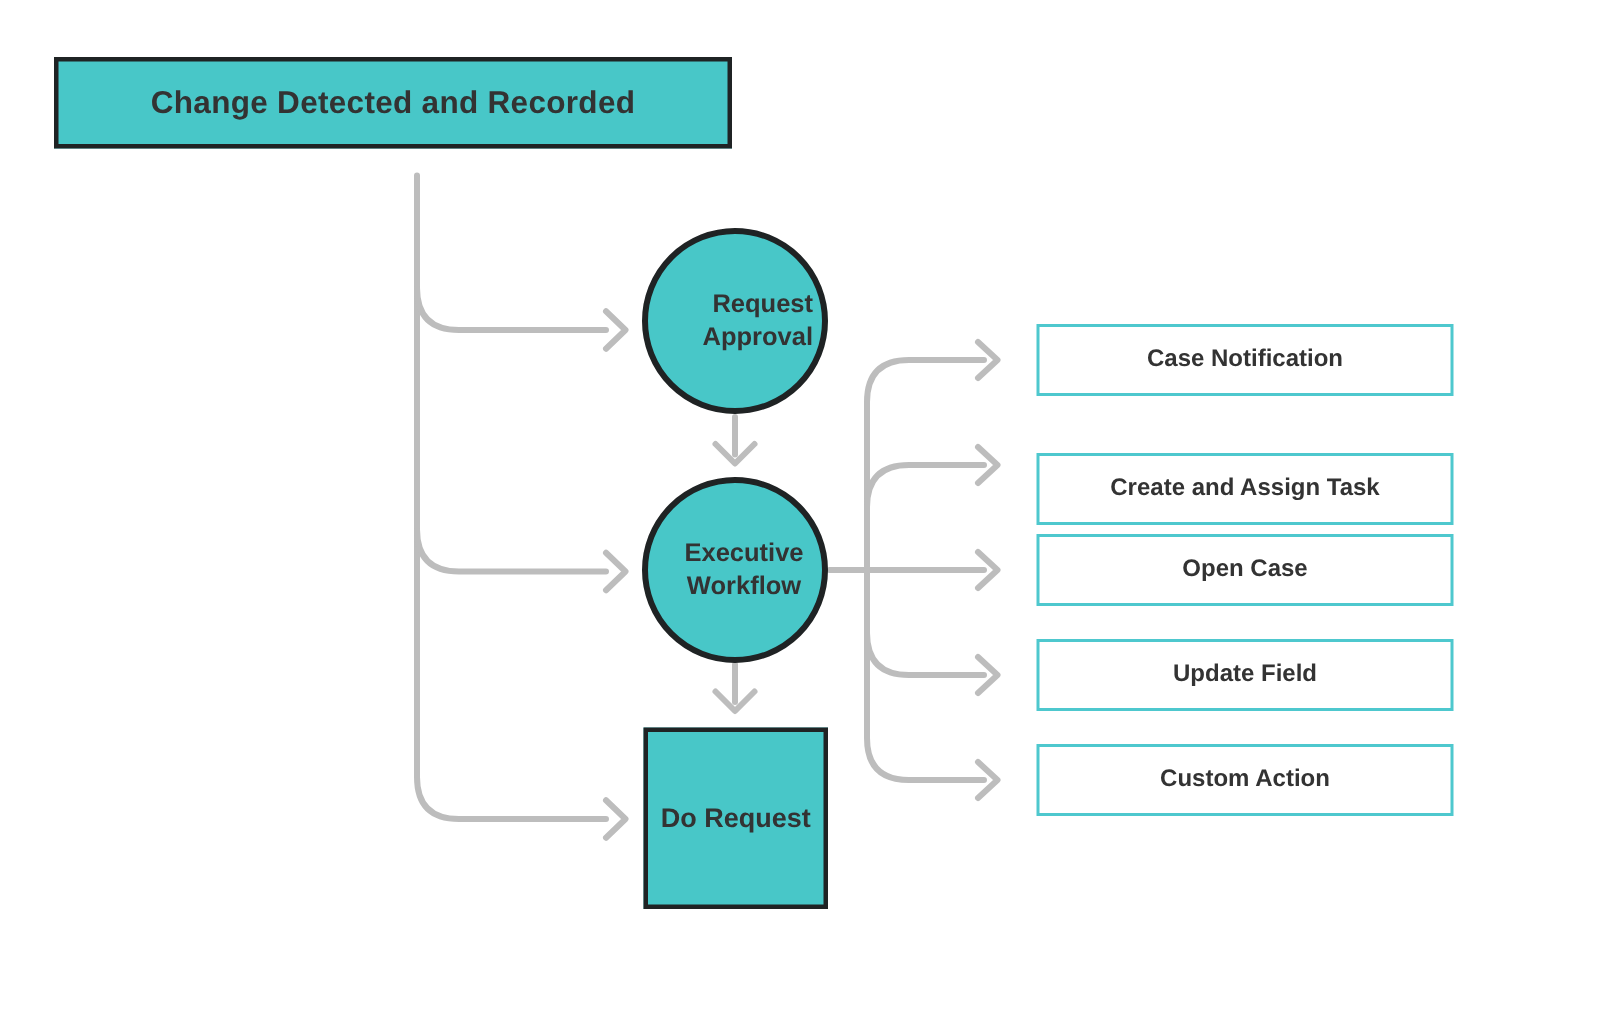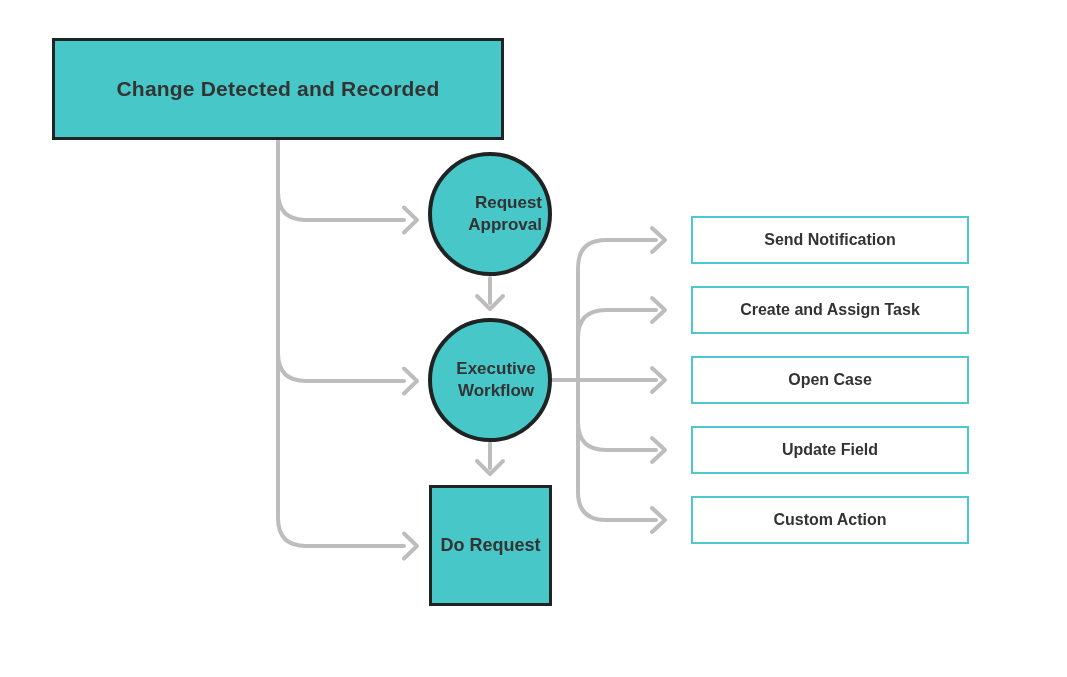--- a/index.html
+++ b/index.html
@@ -31,21 +31,21 @@
   }
   .node{
     position:absolute;
     display:flex;align-items:center;justify-content:center;
     text-align:center;
     background:var(--node-fill);
     border:3px solid var(--node-border);
     font-weight:700;
   }
   .root-node{
-    left:52px;top:38px;width:452px;height:102px;
+    left:36px;top:38px;width:452px;height:61px;
     font-size:21px;letter-spacing:.2px;
     border-width:3px;
   }
   .circle-node{
     width:124px;height:124px;border-radius:50%;
     border-width:4px;
     font-size:17px;line-height:1.3;
   }
   .circle-node .label{width:104px;}
   .circle-request{left:428px;top:152px;text-align:right;}
@@ -58,21 +58,21 @@
   .action-node{
     position:absolute;
     left:691px;width:278px;height:48px;
     display:flex;align-items:center;justify-content:center;
     background:var(--action-fill);
     border:2.5px solid var(--action-border);
     font-size:16px;font-weight:700;
     color:var(--text);
   }
   .action-0{top:216px;}
-  .action-1{top:286px;}
+  .action-1{top:302px;}
   .action-2{top:356px;}
   .action-3{top:426px;}
   .action-4{top:496px;}
 </style>
 </head>
 <body>
 
 <div class="canvas">
 
   <svg class="connector-layer" viewBox="0 0 1067 677" xmlns="http://www.w3.org/2000/svg">
@@ -118,21 +118,21 @@
 
   <div class="node circle-node circle-executive">
     <span class="label">Executive Workflow</span>
   </div>
 
   <div class="node square-node">
     <span class="label">Do Request</span>
   </div>
 
   <div class="action-node action-0">
-    <span class="label">Send Notification</span>
+    <span class="label">Case Notification</span>
   </div>
 
   <div class="action-node action-1">
     <span class="label">Create and Assign Task</span>
   </div>
 
   <div class="action-node action-2">
     <span class="label">Open Case</span>
   </div>
 

